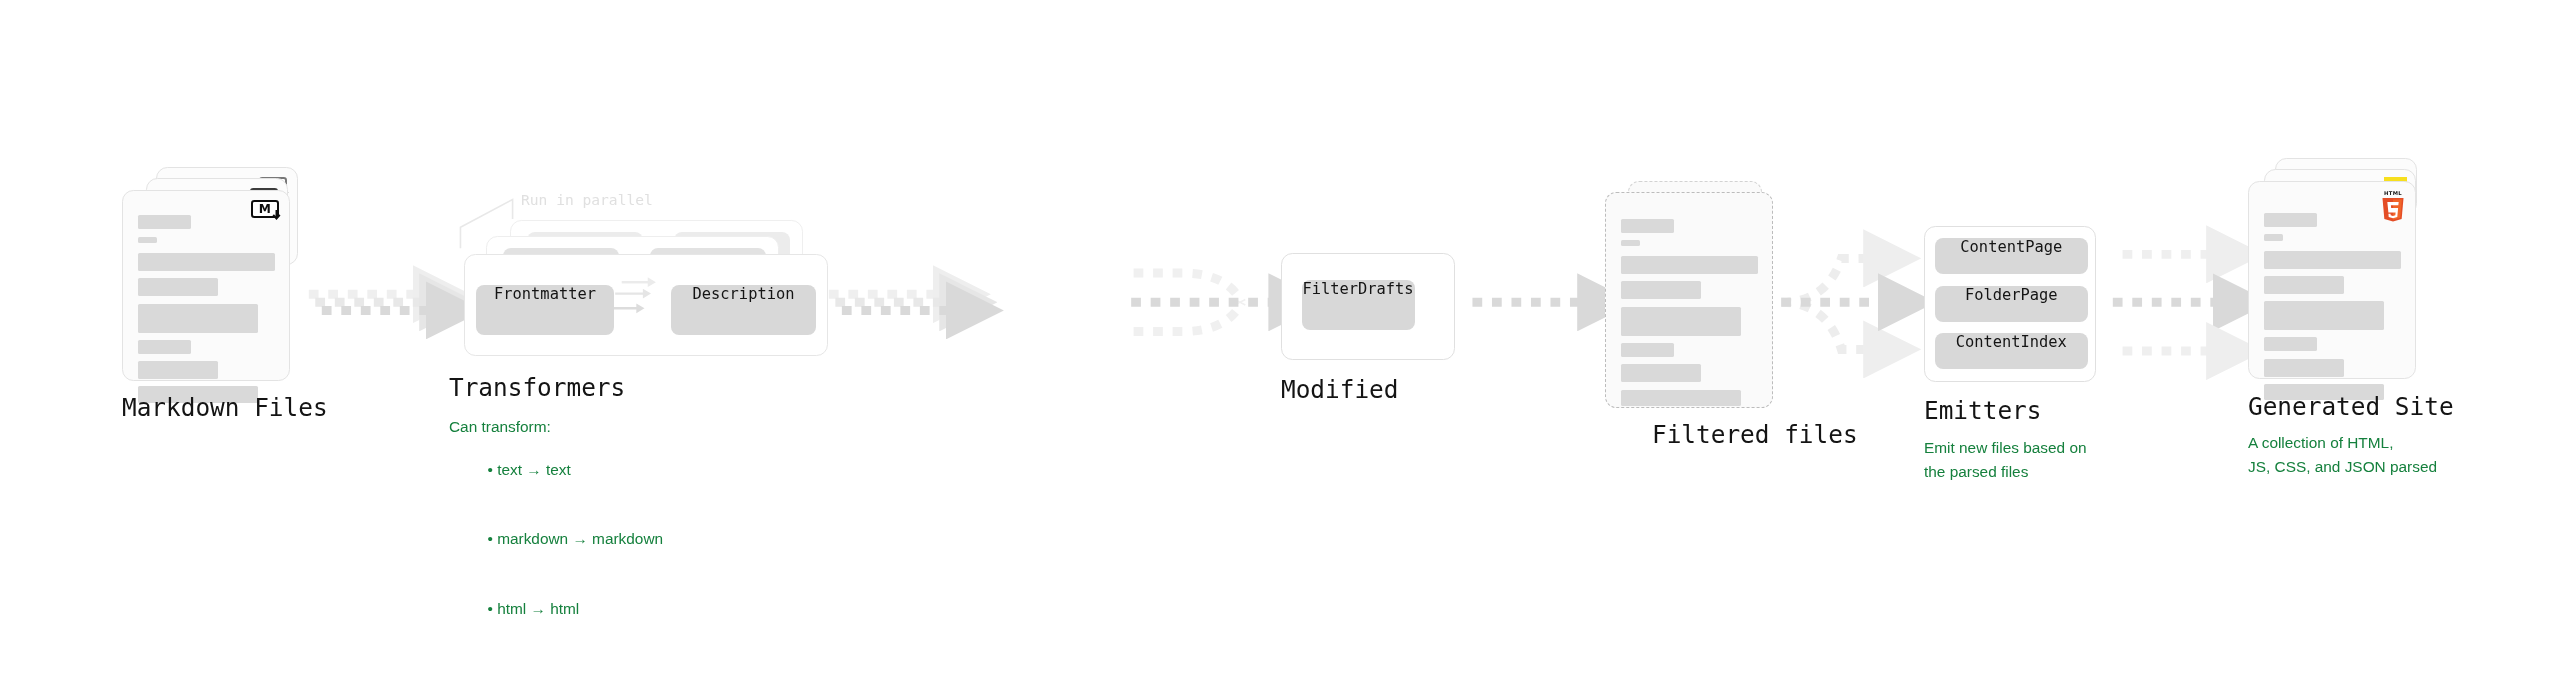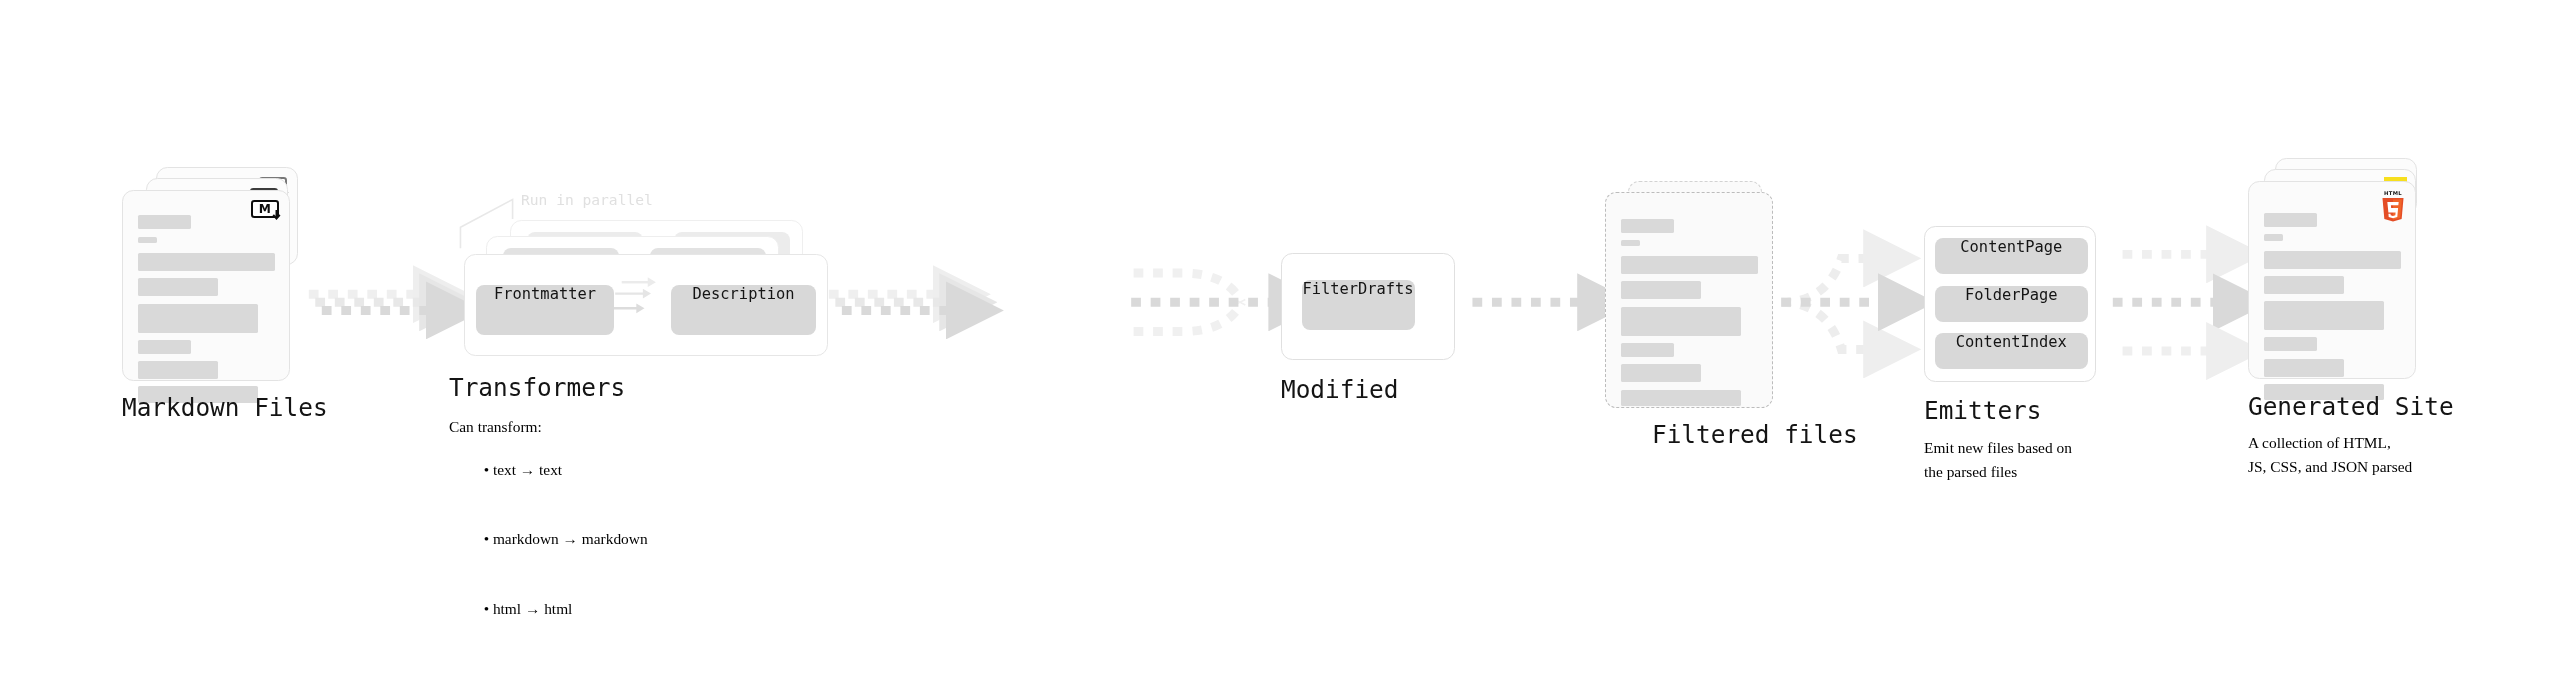--- a/index.html
+++ b/index.html
@@ -13,22 +13,22 @@
 
   
   .stage { position: absolute; }
 
   .label-title {
     font-family: "DejaVu Sans Mono", "Liberation Mono", monospace;
     font-size: 24.4px; font-weight: 400; color: #141414;
     letter-spacing: 0px; white-space: nowrap; line-height: 1.1;
   }
   .label-sub {
-    font-family: Liberation Serif, serif;
-    font-size: 15.4px; color: #000000; line-height: 1.5; white-space: pre;
+    font-family: Liberation Sans, sans-serif;
+    font-size: 15.4px; color: #15803d; line-height: 1.5; white-space: pre;
   }
   .label-sub.loose { line-height: 1.55; }
 
   
   .doc {
     position: absolute;
     background: #fbfbfb;
     border: 1.3px solid #e3e3e3;
     border-radius: 11.4px;
   }

